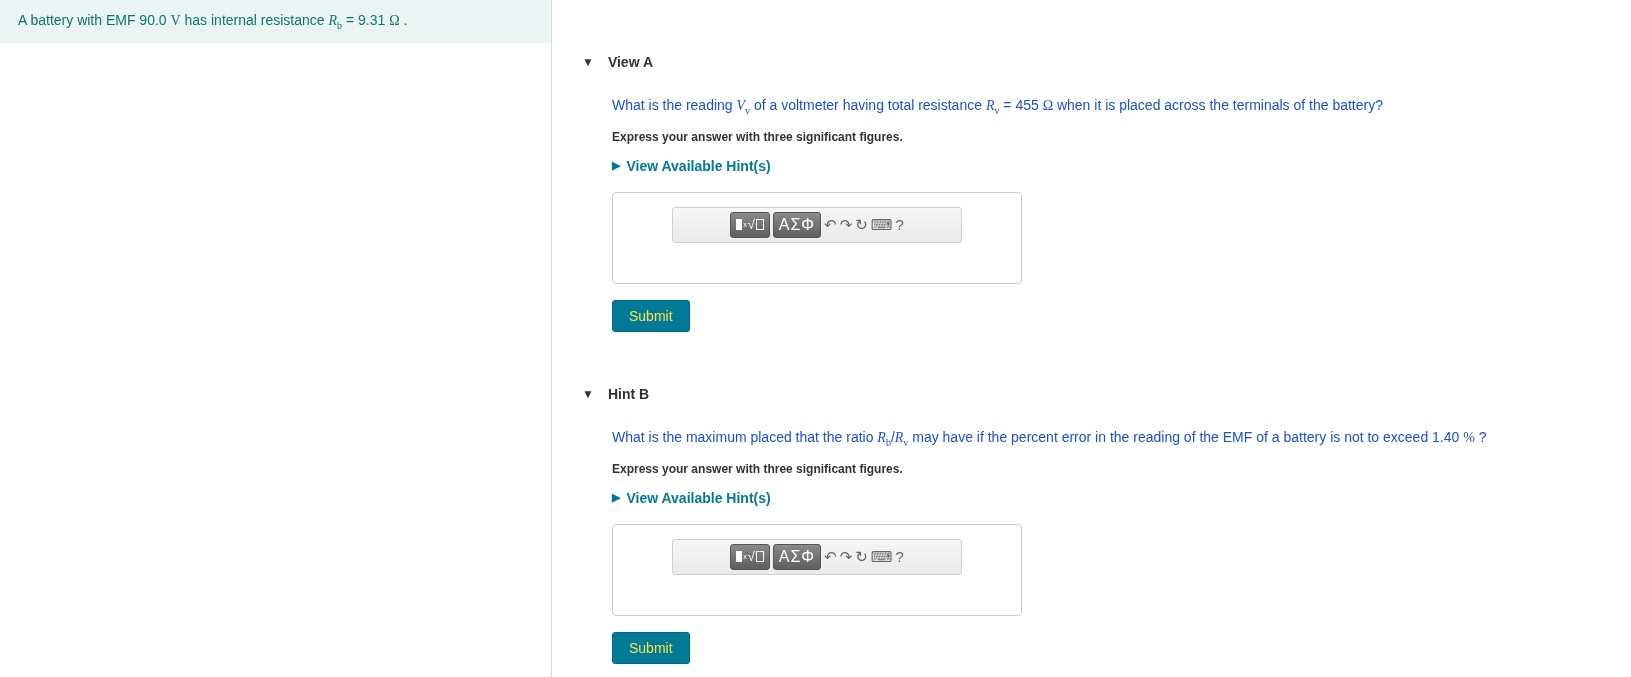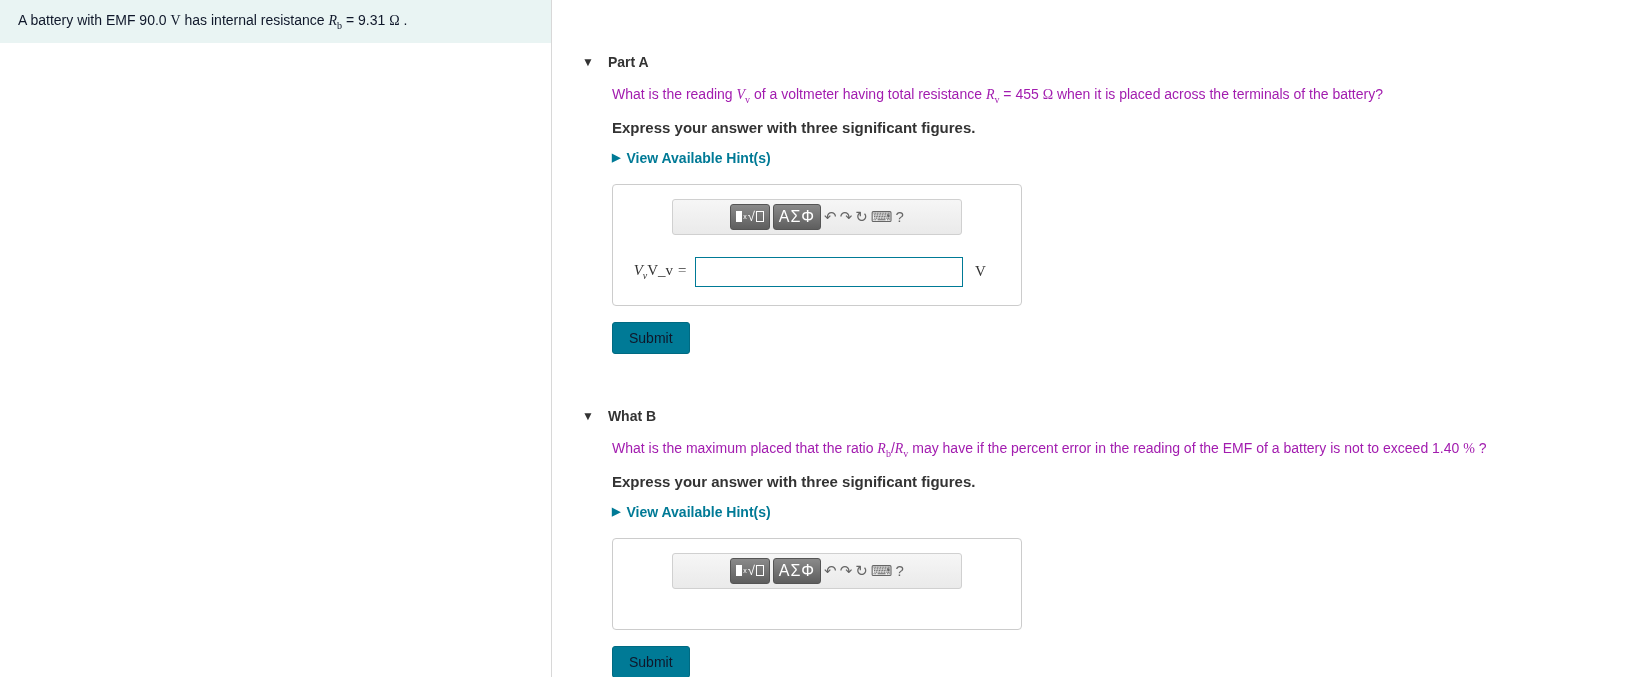--- a/index.html
+++ b/index.html
@@ -13,21 +13,21 @@
   }
   .left-panel {
     width: 552px;
     border-right: 1px solid #d8d8d8;
     padding: 0;
   }
   .problem-statement {
     background: #e9f4f3;
     padding: 10px 18px;
     font-size: 14px;
-    color: #0f172a;
+    color: #0f766e;
     line-height: 1.5;
   }
   .problem-statement .math-var { font-family: "Times New Roman", serif; font-style: italic; }
   .problem-statement .math-sub { font-size: 10px; vertical-align: sub; font-family: "Times New Roman", serif; }
   .problem-statement .unit { font-family: "Times New Roman", serif; }
   .right-panel {
     flex: 1;
     padding: 0 0 20px 0;
   }
   .part {
@@ -44,30 +44,31 @@
   .part-header .caret {
     margin-right: 14px;
     font-size: 12px;
     color: #333;
   }
   .part-body {
     padding: 0 30px 0 60px;
   }
   .question-text {
     font-size: 14px;
-    color: #a21caf;
+    color: #1d4ed8;
     margin-bottom: 12px;
     line-height: 1.5;
+    margin-top: 11px;
   }
   .question-text .math-var { font-family: "Times New Roman", serif; font-style: italic; }
   .question-text .math-sub { font-size: 10px; vertical-align: sub; font-family: "Times New Roman", serif; }
   .question-text .unit { font-family: "Times New Roman", serif; }
   .instruction {
     font-weight: bold;
-    font-size: 15px;
+    font-size: 12px;
     color: #333;
     margin-bottom: 14px;
   }
   .hints-toggle {
     color: #007a96;
     font-weight: bold;
     font-size: 14px;
     cursor: pointer;
     margin-bottom: 18px;
     display: flex;
@@ -140,21 +141,21 @@
     font-size: 14px;
   }
   .unit-label {
     font-family: "Times New Roman", serif;
     font-size: 15px;
     color: #333;
     margin-left: 4px;
   }
   .submit-btn {
     background: #007a96;
-    color: #0f172a;
+    color: #fde047;
     border: 1px solid #006a82;
     border-radius: 3px;
     padding: 7px 16px;
     font-size: 14px;
     cursor: pointer;
   }
   .template-icon {
     display: inline-flex;
     align-items: center;
     gap: 1px;
@@ -181,21 +182,21 @@
   <div class="problem-statement">
     <span>A battery with EMF 90.0 </span><span class="unit">V</span><span> has internal resistance </span><span class="math-var">R</span><span class="math-sub">b</span><span> = 9.31 </span><span class="unit">Ω</span><span> .</span>
   </div>
 </div>
 
 <div class="right-panel">
 
   <div class="part">
     <div class="part-header">
       <span class="caret">▼</span>
-      <span>Part A</span>
+      <span>View A</span>
     </div>
     <div class="part-body">
       <div class="question-text">
         <span>What is the reading </span><span class="math-var">V</span><span class="math-sub">v</span><span> of a voltmeter having total resistance </span><span class="math-var">R</span><span class="math-sub">v</span><span> = 455 </span><span class="unit">Ω</span><span> when it is placed across the terminals of the battery?</span>
       </div>
       <div class="instruction">Express your answer with three significant figures.</div>
       <div class="hints-toggle">
         <span class="tri">▶</span>
         <span>View Available Hint(s)</span>
       </div>
@@ -210,35 +211,30 @@
                 <span class="box"></span>
             </span>
           </button>
           <button class="tbtn tbtn-wide">ΑΣΦ</button>
           <button class="tbtn-light"><span>↶</span></button>
           <button class="tbtn-light"><span>↷</span></button>
           <button class="tbtn-light"><span>↻</span></button>
           <button class="tbtn-light"><span>⌨</span></button>
           <button class="tbtn-light">?</button>
         </div>
-        <div class="input-row">
-          <span class="var-label"><span>V</span><span class="sub">v</span><span class="roman">V_v</span> =</span>
-          <input class="ans-input" type="text" style="">
-          <span class="unit-label">V</span>
-        </div>
       </div>
 
       <button class="submit-btn">Submit</button>
     </div>
   </div>
 
   <div class="part">
     <div class="part-header">
       <span class="caret">▼</span>
-      <span>What B</span>
+      <span>Hint B</span>
     </div>
     <div class="part-body">
       <div class="question-text">
         <span>What is the maximum placed that the ratio </span><span class="math-var">R</span><span class="math-sub">b</span><span>/</span><span class="math-var">R</span><span class="math-sub">v</span><span> may have if the percent error in the reading of the EMF of a battery is not to exceed 1.40 </span><span class="unit">%</span><span> ?</span>
       </div>
       <div class="instruction">Express your answer with three significant figures.</div>
       <div class="hints-toggle">
         <span class="tri">▶</span>
         <span>View Available Hint(s)</span>
       </div>

